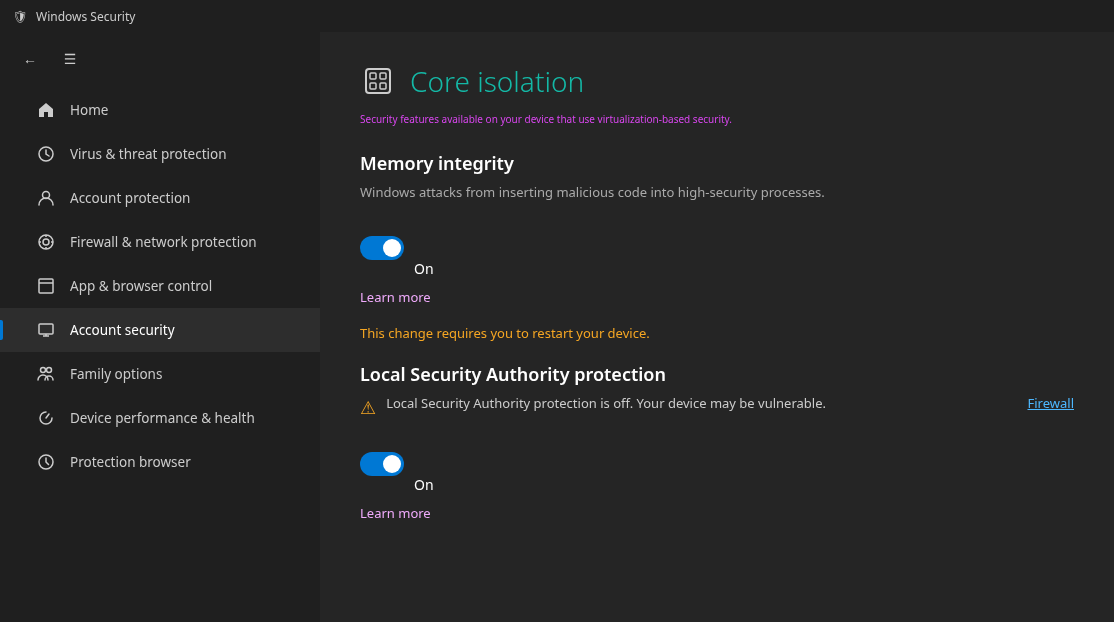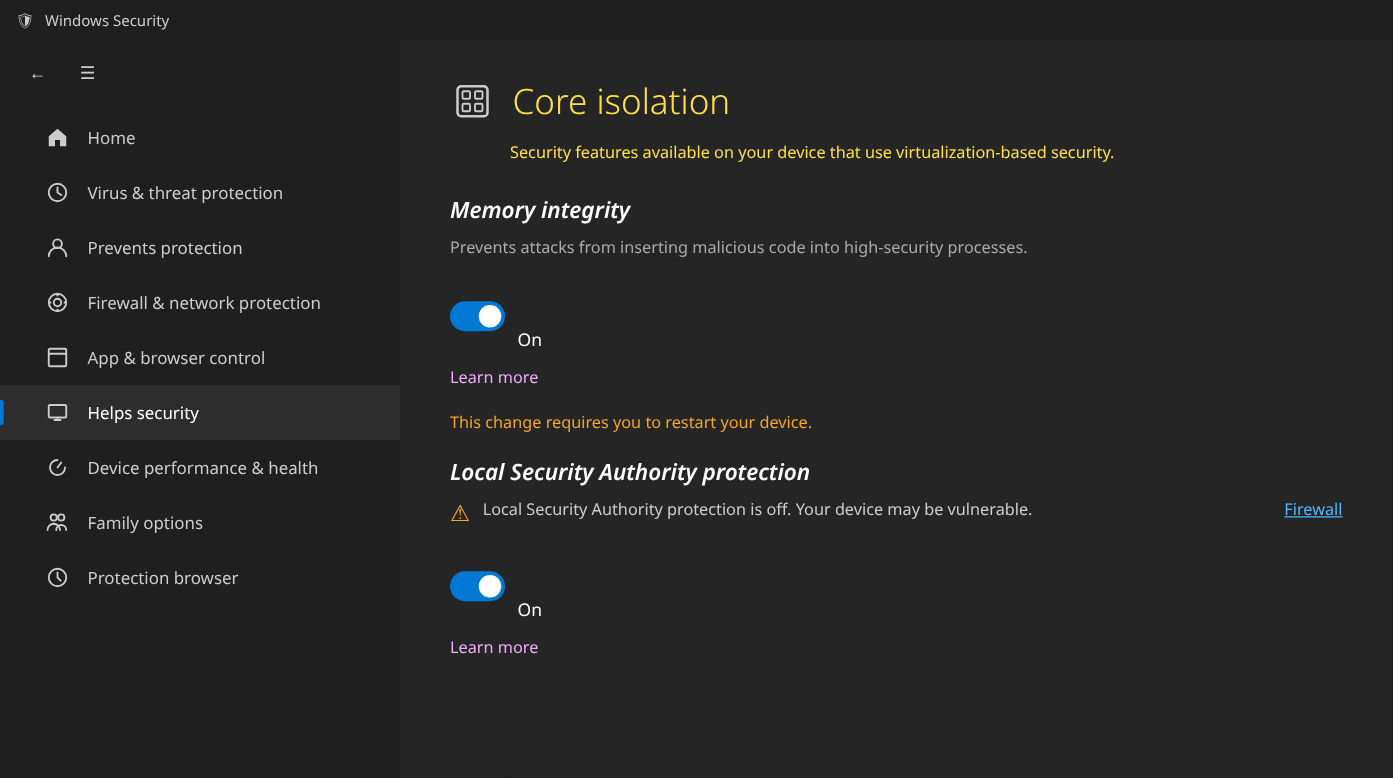--- a/index.html
+++ b/index.html
@@ -146,38 +146,36 @@
       display: flex;
       align-items: center;
       justify-content: center;
       font-size: 28px;
       color: #cccccc;
     }
 
     .page-title {
       font-size: 28px;
       font-weight: 300;
-      color: #fde047;
+      color: #14b8a6;
     }
 
     .page-subtitle {
-      font-size: 13px;
-      color: #fde047;
+      font-size: 10px;
+      color: #d946ef;
       line-height: 1.5;
       margin-bottom: 24px;
-      margin-left: 48px;
     }
 
     .section-title {
       font-size: 18px;
       font-weight: 600;
       color: #ffffff;
       margin-bottom: 8px;
       margin-top: 10px;
-      font-style: italic;
     }
 
     .section-desc {
       font-size: 13px;
       color: #aaaaaa;
       line-height: 1.5;
       margin-bottom: 16px;
     }
 
     
@@ -299,21 +297,21 @@
         <span>Virus &amp; threat protection</span>
       </div>
 
       <div class="nav-item">
         <span class="nav-icon">
           <svg width="18" height="18" viewBox="0 0 18 18" fill="none">
             <circle cx="9" cy="6" r="3.5" stroke="#cccccc" stroke-width="1.5"></circle>
             <path d="M2 16c0-3.866 3.134-7 7-7s7 3.134 7 7" stroke="#cccccc" stroke-width="1.5" stroke-linecap="round"></path>
           </svg>
         </span>
-        <span>Prevents protection</span>
+        <span>Account protection</span>
       </div>
 
       <div class="nav-item">
         <span class="nav-icon">
           <svg width="18" height="18" viewBox="0 0 18 18" fill="none">
             <circle cx="9" cy="9" r="7" stroke="#cccccc" stroke-width="1.5"></circle>
             <circle cx="9" cy="9" r="3" stroke="#cccccc" stroke-width="1.5"></circle>
             <line x1="9" y1="2" x2="9" y2="4" stroke="#cccccc" stroke-width="1.5"></line>
             <line x1="9" y1="14" x2="9" y2="16" stroke="#cccccc" stroke-width="1.5"></line>
             <line x1="2" y1="9" x2="4" y2="9" stroke="#cccccc" stroke-width="1.5"></line>
@@ -334,43 +332,43 @@
       </div>
 
       <div class="nav-item active">
         <span class="nav-icon">
           <svg width="18" height="18" viewBox="0 0 18 18" fill="none">
             <rect x="2" y="3" width="14" height="10" rx="1" stroke="#cccccc" stroke-width="1.5"></rect>
             <line x1="6" y1="15" x2="12" y2="15" stroke="#cccccc" stroke-width="1.5"></line>
             <line x1="9" y1="13" x2="9" y2="15" stroke="#cccccc" stroke-width="1.5"></line>
           </svg>
         </span>
-        <span>Helps security</span>
-      </div>
-
-      <div class="nav-item">
-        <span class="nav-icon">
-          <svg width="18" height="18" viewBox="0 0 18 18" fill="none">
-            <path d="M9 3C5.686 3 3 5.686 3 9s2.686 6 6 6 6-2.686 6-6" stroke="#cccccc" stroke-width="1.5" stroke-linecap="round"></path>
-            <path d="M9 9l3-4" stroke="#cccccc" stroke-width="1.5" stroke-linecap="round"></path>
-          </svg>
-        </span>
-        <span>Device performance &amp; health</span>
+        <span>Account security</span>
       </div>
 
       <div class="nav-item">
         <span class="nav-icon">
           <svg width="18" height="18" viewBox="0 0 18 18" fill="none">
             <circle cx="6" cy="5" r="2.5" stroke="#cccccc" stroke-width="1.5"></circle>
             <circle cx="12" cy="5" r="2.5" stroke="#cccccc" stroke-width="1.5"></circle>
             <path d="M1 15c0-2.761 2.239-5 5-5s5 2.239 5 5" stroke="#cccccc" stroke-width="1.5" stroke-linecap="round"></path>
             <path d="M8 15c0-2.209 1.791-4 4-4s4 1.791 4 4" stroke="#cccccc" stroke-width="1.5" stroke-linecap="round"></path>
           </svg>
         </span>
         <span>Family options</span>
+      </div>
+
+      <div class="nav-item">
+        <span class="nav-icon">
+          <svg width="18" height="18" viewBox="0 0 18 18" fill="none">
+            <path d="M9 3C5.686 3 3 5.686 3 9s2.686 6 6 6 6-2.686 6-6" stroke="#cccccc" stroke-width="1.5" stroke-linecap="round"></path>
+            <path d="M9 9l3-4" stroke="#cccccc" stroke-width="1.5" stroke-linecap="round"></path>
+          </svg>
+        </span>
+        <span>Device performance &amp; health</span>
       </div>
 
       <div class="nav-item">
         <span class="nav-icon">
           <svg width="18" height="18" viewBox="0 0 18 18" fill="none">
             <circle cx="9" cy="9" r="7" stroke="#cccccc" stroke-width="1.5"></circle>
             <path d="M9 5v4l2.5 2.5" stroke="#cccccc" stroke-width="1.5" stroke-linecap="round" stroke-linejoin="round"></path>
           </svg>
         </span>
         <span>Protection browser</span>
@@ -390,21 +388,21 @@
           <rect x="8" y="18" width="6" height="6" rx="1" stroke="#cccccc" stroke-width="1.5"></rect>
           <rect x="18" y="18" width="6" height="6" rx="1" stroke="#cccccc" stroke-width="1.5"></rect>
         </svg>
       </div>
       <h1 class="page-title">Core isolation</h1>
     </div>
 
     <p class="page-subtitle">Security features available on your device that use virtualization-based security.</p>
 
     <h2 class="section-title">Memory integrity</h2>
-    <p class="section-desc">Prevents attacks from inserting malicious code into high-security processes.</p>
+    <p class="section-desc">Windows attacks from inserting malicious code into high-security processes.</p>
 
     <div class="toggle-row">
       <div class="toggle">
         <div class="toggle-knob"></div>
       </div>
       <span class="toggle-label">On</span>
     </div>
 
     <a class="learn-more" href="#">Learn more</a>
 

